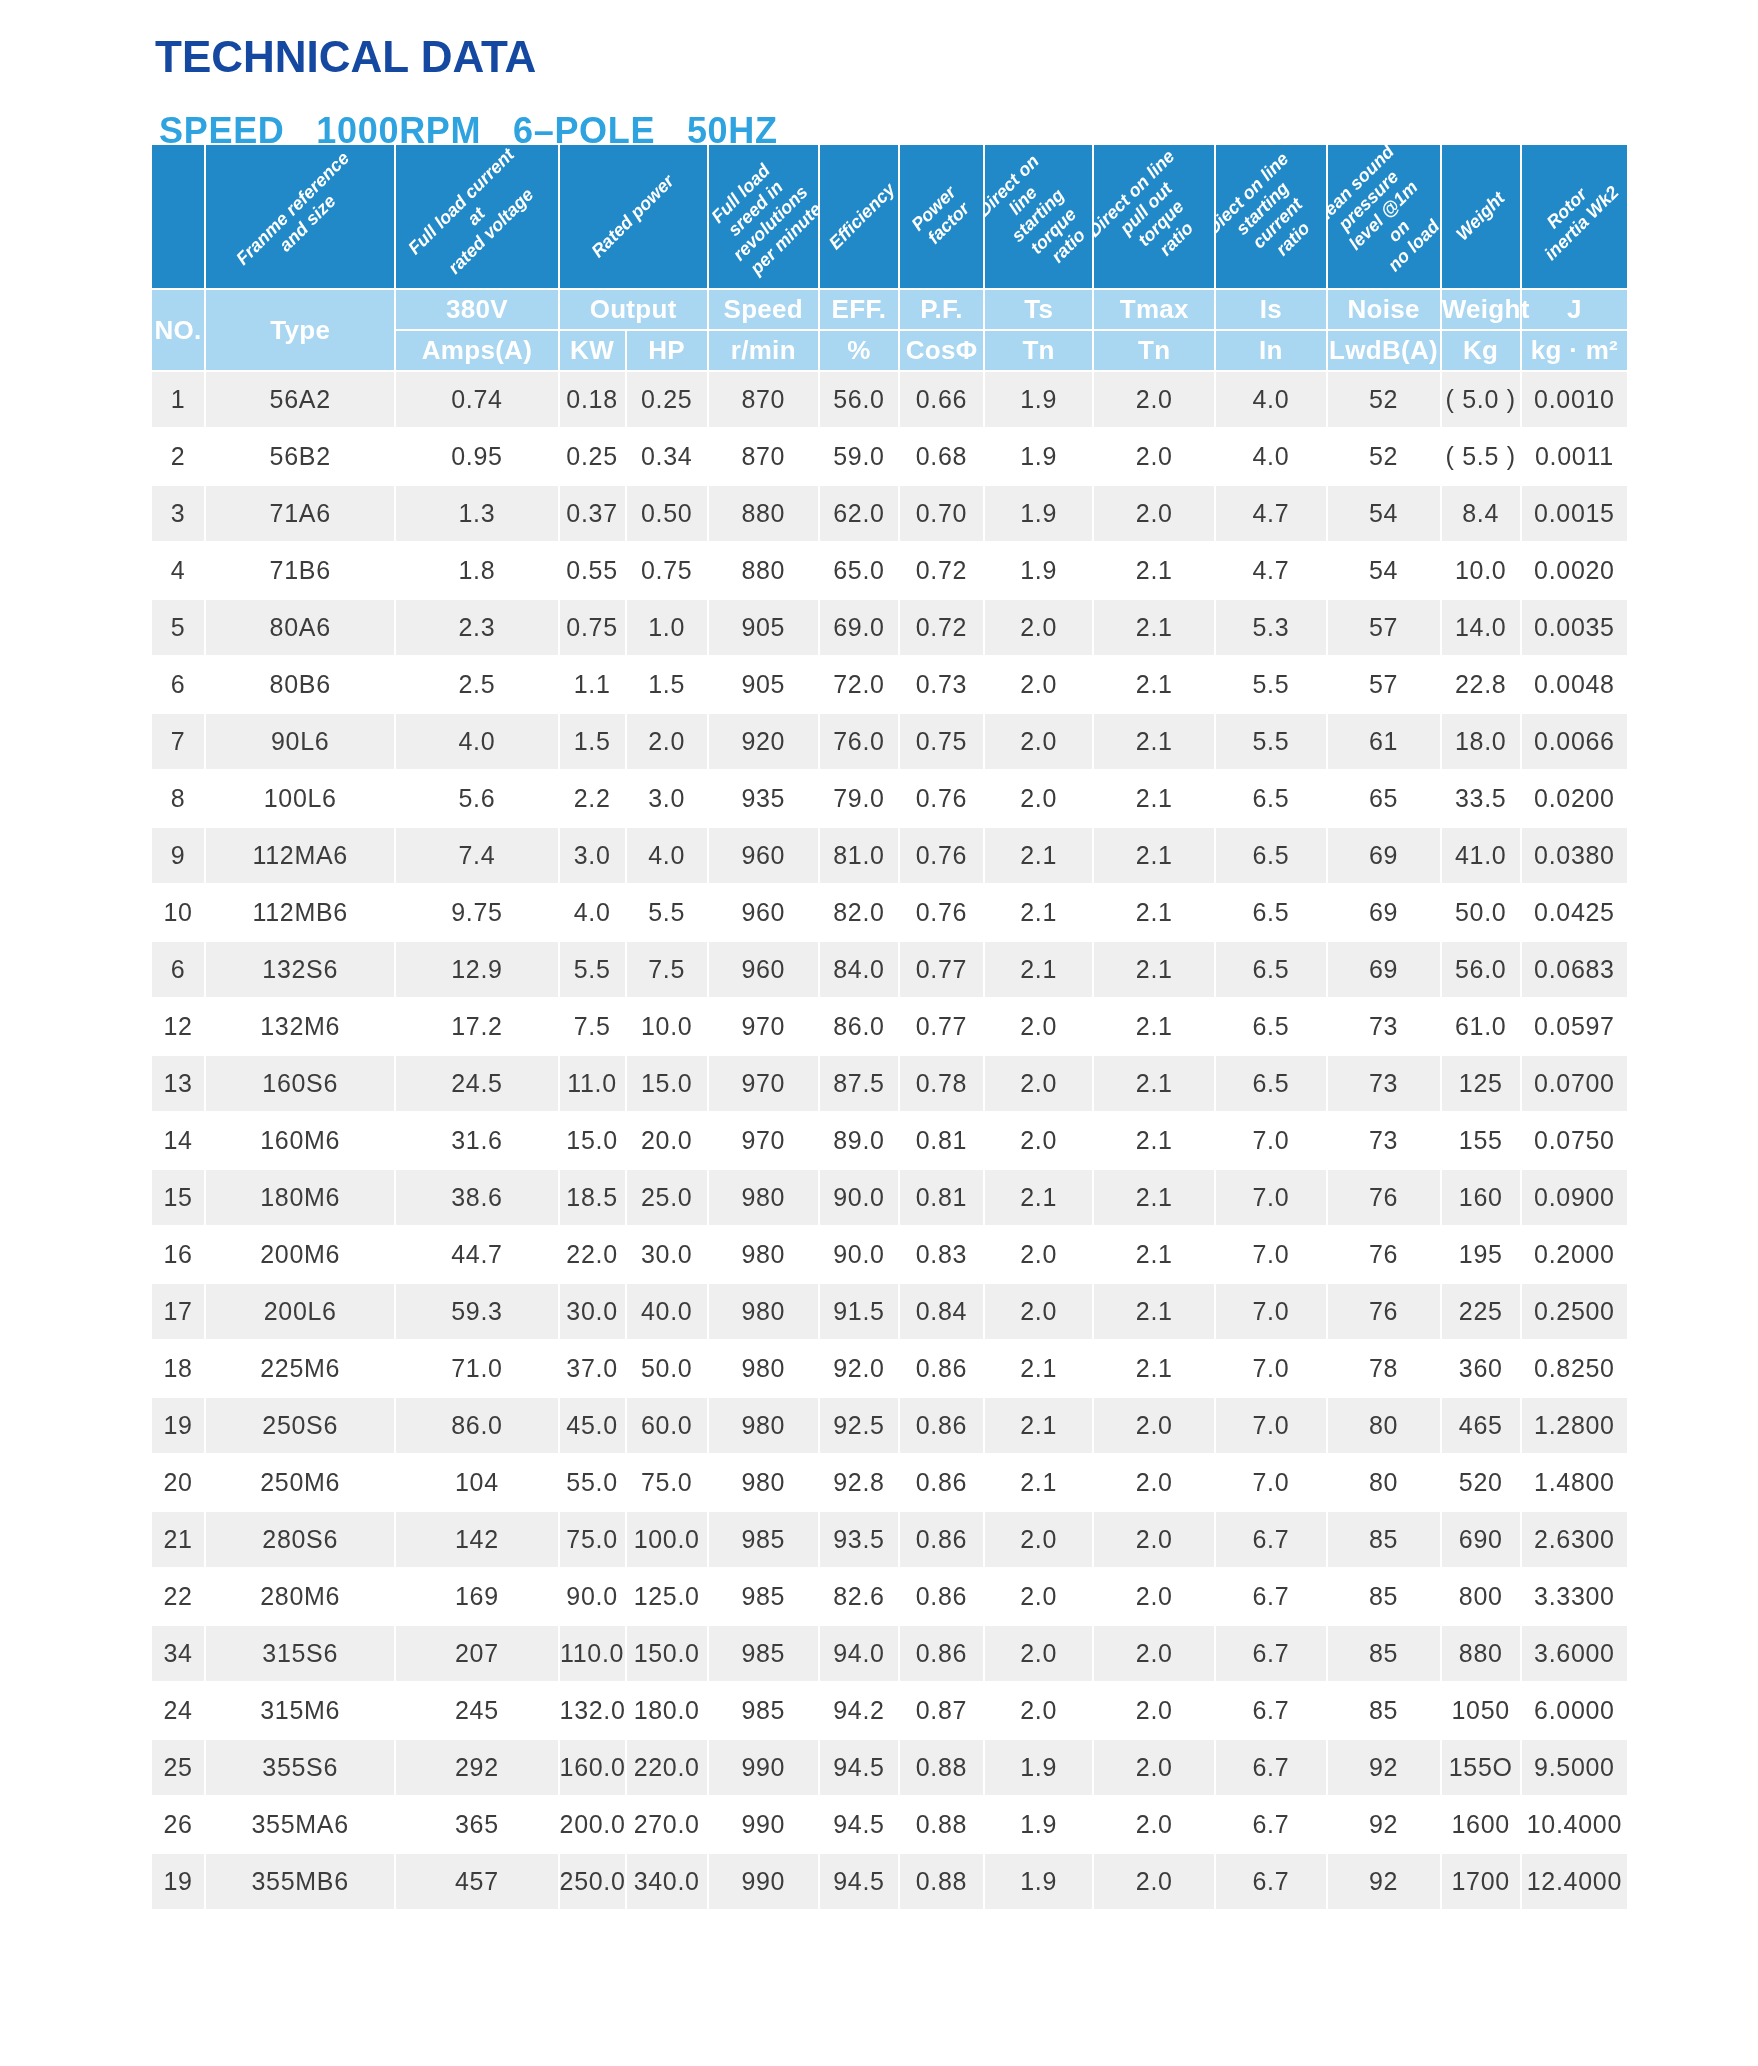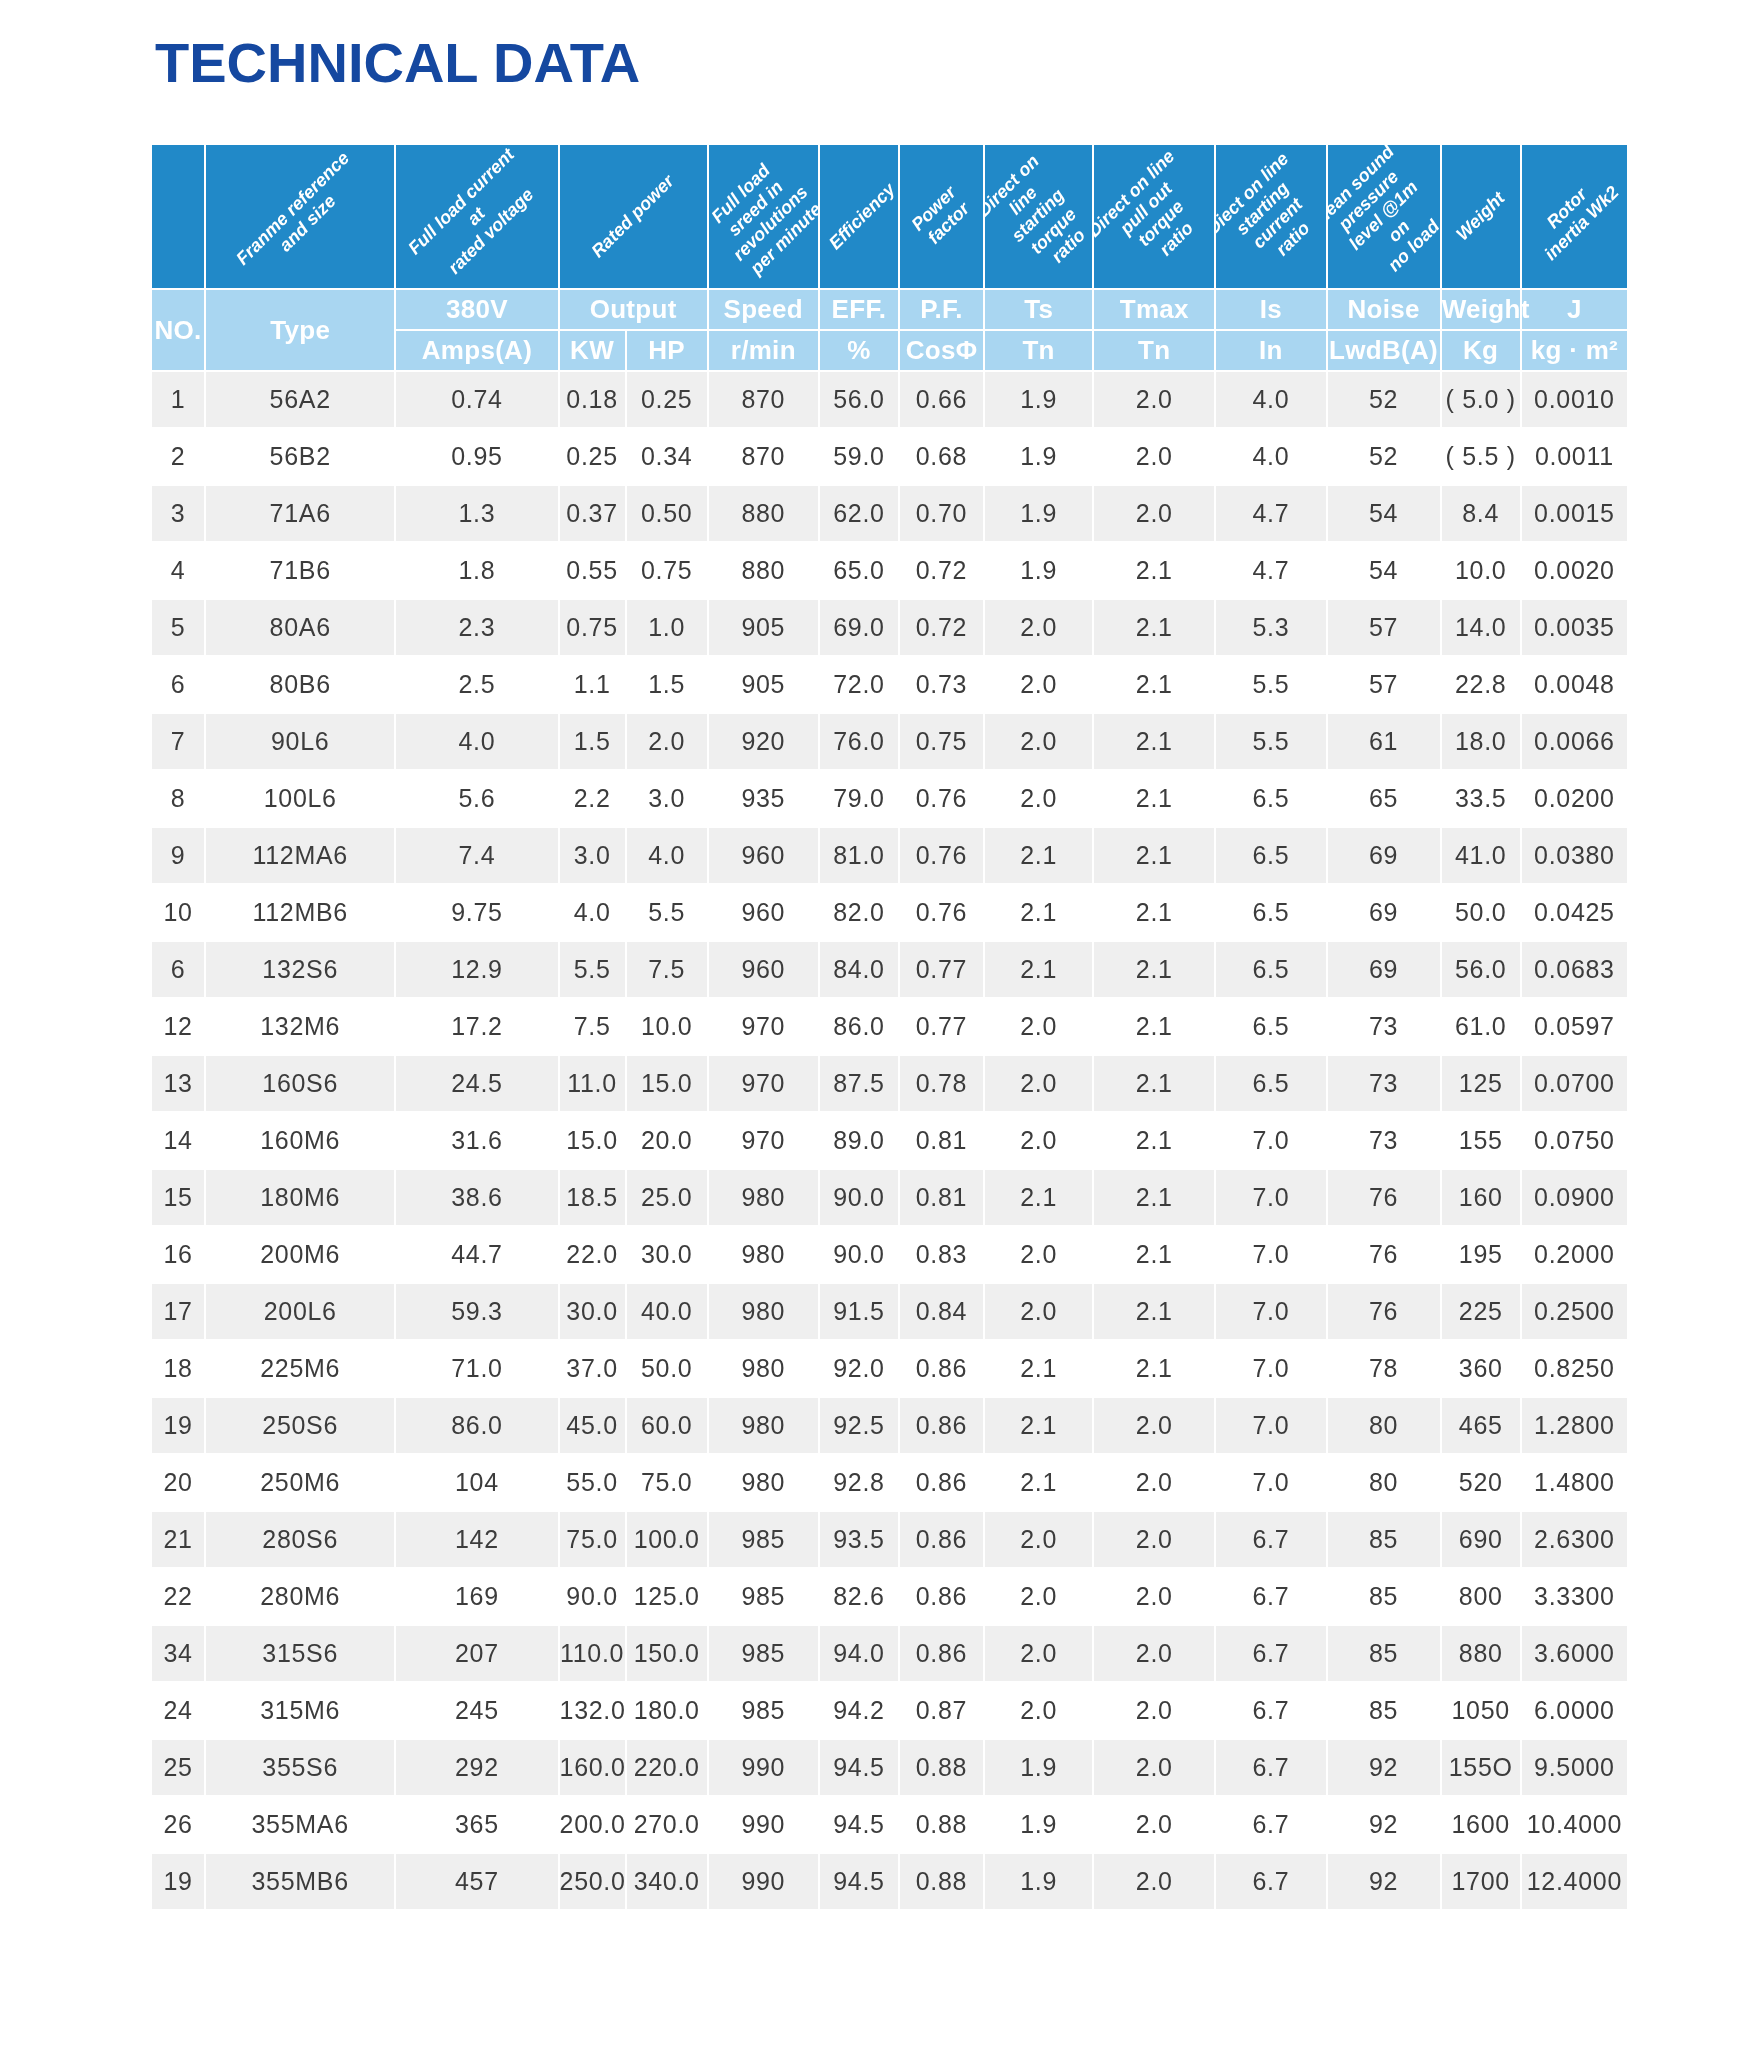--- a/index.html
+++ b/index.html
@@ -13,21 +13,21 @@
   html,body{margin:0;padding:0;background:#fff;}
   .page{
     position:relative;
     width:1758px;height:2066px;
     background:#ffffff;
     font-family:"Liberation Sans", sans-serif;
     overflow:hidden;
   }
   .page-title{
     position:absolute;left:155px;top:35px;margin:0;
-    font-size:56px;line-height:1;font-weight:bold;
+    font-size:44px;line-height:1;font-weight:bold;
     color:var(--title-blue);letter-spacing:0px;text-align:right;
   }
   .page-subtitle{
     position:absolute;left:159px;top:113px;margin:0;
     font-size:36px;line-height:1;font-weight:bold;
     color:var(--subtitle-blue);
     word-spacing:21px;letter-spacing:0.7px;
   }
   table.data-table{
     position:absolute;left:150px;top:143px;
@@ -77,20 +77,21 @@
     background:#ffffff;
   }
   tbody tr.stripe td{background:var(--row-stripe);}
 </style>
 </head>
 <body>
 
 <div class="page">
 
   <h1 class="page-title">TECHNICAL DATA</h1>
+  <h2 class="page-subtitle">SPEED 1000RPM 6–POLE 50HZ</h2>
 
   <table class="data-table">
     <colgroup>
       <col style="width:52px">
         <col style="width:188px">
         <col style="width:161px">
       <col style="width:65px">
         <col style="width:80px">
         <col style="width:109px">
       <col style="width:78px">

